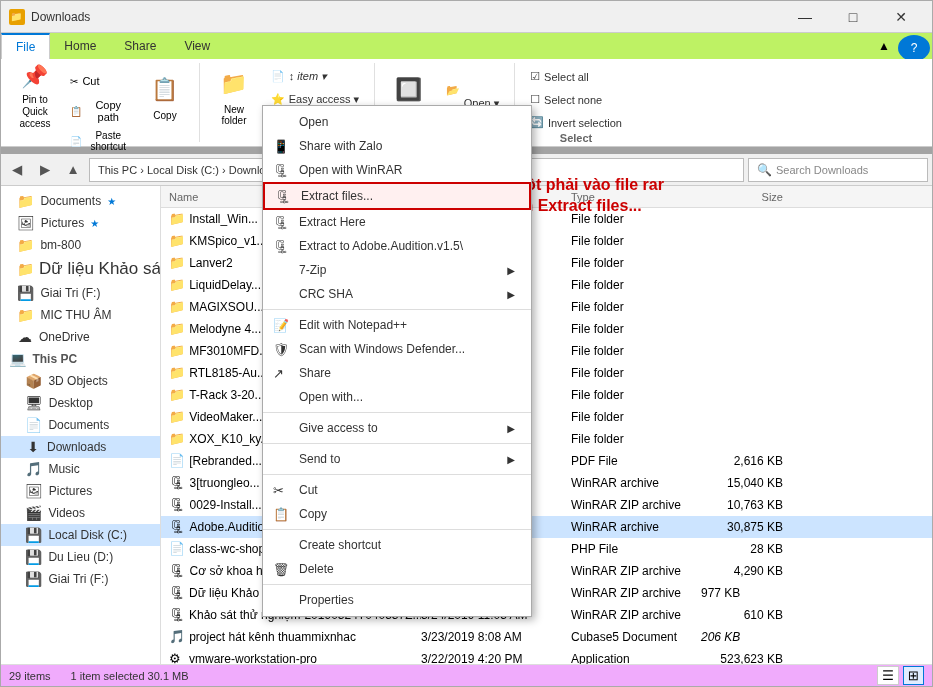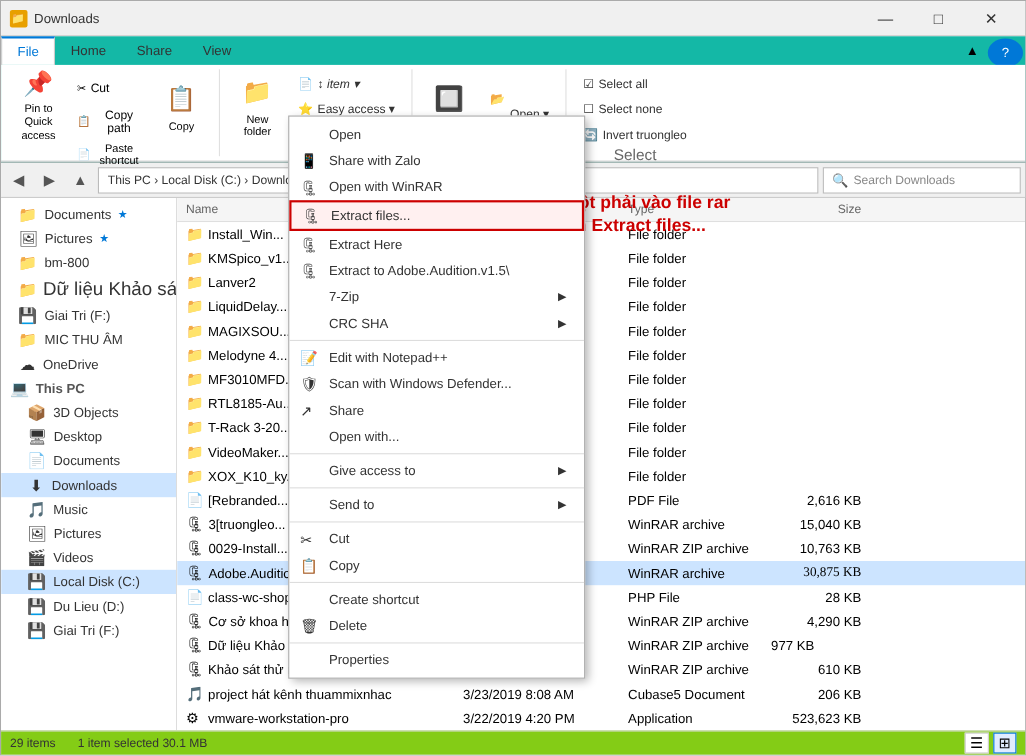--- a/index.html
+++ b/index.html
@@ -58,22 +58,22 @@
       border: none;
       background: transparent;
       cursor: pointer;
       display: flex; align-items: center; justify-content: center;
       font-size: 14px;
       color: #333;
     }
 
     
     .ribbon {
-      background: #14b8a6;
-      border-bottom: 1px solid #a3a3a3;
+      background: #bef264;
+      border-bottom: 7px solid #a3a3a3;
     }
     .ribbon-tabs {
       display: flex;
       height: 26px;
     }
     .ribbon-tab {
       padding: 4px 14px;
       font-size: 12px;
       cursor: pointer;
       border: none;
@@ -105,25 +105,26 @@
       justify-content: space-between;
     }
     .ribbon-group-items {
       display: flex;
       gap: 4px;
       flex: 1;
       align-items: flex-start;
       padding-top: 4px;
     }
     .ribbon-group-label {
-      font-size: 14px;
+      font-size: 11px;
       color: #666;
       padding-bottom: 4px;
       text-align: center;
       width: 100%;
+      font-weight: bold;
     }
     .ribbon-btn-large {
       display: flex;
       flex-direction: column;
       align-items: center;
       justify-content: center;
       width: 52px;
       height: 60px;
       cursor: pointer;
       border: 1px solid transparent;
@@ -258,21 +259,21 @@
     .file-row.selected { background: #cce4ff; }
     .file-row .col-name {
       display: flex; align-items: center; gap: 4px;
       overflow: hidden; white-space: nowrap; text-overflow: ellipsis;
     }
     .file-icon { font-size: 13px; min-width: 16px; }
 
     
     .status-bar {
       height: 22px;
-      background: #84cc16;
+      background: #f0abfc;
       border-top: 1px solid #ddd;
       display: flex;
       align-items: center;
       padding: 0 8px;
       font-size: 11px;
       color: #333;
       gap: 20px;
     }
 
     
@@ -449,21 +450,21 @@
             <button class="ribbon-sm-btn">
               <span>☑</span>
               <span>Select all</span>
             </button>
             <button class="ribbon-sm-btn">
               <span>☐</span>
               <span>Select none</span>
             </button>
             <button class="ribbon-sm-btn">
               <span>🔄</span>
-              <span>Invert truongleo</span>
+              <span>Invert selection</span>
             </button>
           </div>
         </div>
         <span class="ribbon-group-label">Select</span>
       </div>
     </div>
   </div>
 
   <div class="address-bar-row">
     <button class="nav-btn">◀</button>
@@ -693,21 +694,21 @@
             <div class="col-type">WinRAR ZIP archive</div>
             <div class="col-size" style="text-align:right;padding-right:8px;">10,763 KB</div>
           </div>
         <div class="file-row selected">
             <div class="col-name">
               <span class="file-icon">🗜</span>
               <span>Adobe.Audition.v1.5</span>
             </div>
             <div class="col-date">3/26/2019 10:57 AM</div>
             <div class="col-type">WinRAR archive</div>
-            <div class="col-size" style="text-align:right;padding-right:8px;font-family:Liberation Serif, serif;">30,875 KB</div>
+            <div class="col-size" style="text-align:right;padding-right:8px;">30,875 KB</div>
           </div>
         <div class="file-row">
             <div class="col-name">
               <span class="file-icon">📄</span>
               <span>class-wc-shop-customizer.php</span>
             </div>
             <div class="col-date">3/23/2019 12:14 PM</div>
             <div class="col-type">PHP File</div>
             <div class="col-size" style="text-align:right;padding-right:8px;">28 KB</div>
           </div>
@@ -738,21 +739,21 @@
             <div class="col-type">WinRAR ZIP archive</div>
             <div class="col-size" style="text-align:right;padding-right:8px;">610 KB</div>
           </div>
         <div class="file-row">
             <div class="col-name">
               <span class="file-icon">🎵</span>
               <span>project hát kênh thuammixnhac</span>
             </div>
             <div class="col-date">3/23/2019 8:08 AM</div>
             <div class="col-type">Cubase5 Document</div>
-            <div class="col-size" style="text-align:right;padding-right:8px;">206 KB</div>
+            <div class="col-size" style="text-align:left;padding-right:8px;font-style:italic;">206 KB</div>
           </div>
         <div class="file-row">
             <div class="col-name">
               <span class="file-icon">⚙</span>
               <span>vmware-workstation-pro</span>
             </div>
             <div class="col-date">3/22/2019 4:20 PM</div>
             <div class="col-type">Application</div>
             <div class="col-size" style="text-align:right;padding-right:8px;">523,623 KB</div>
           </div>

